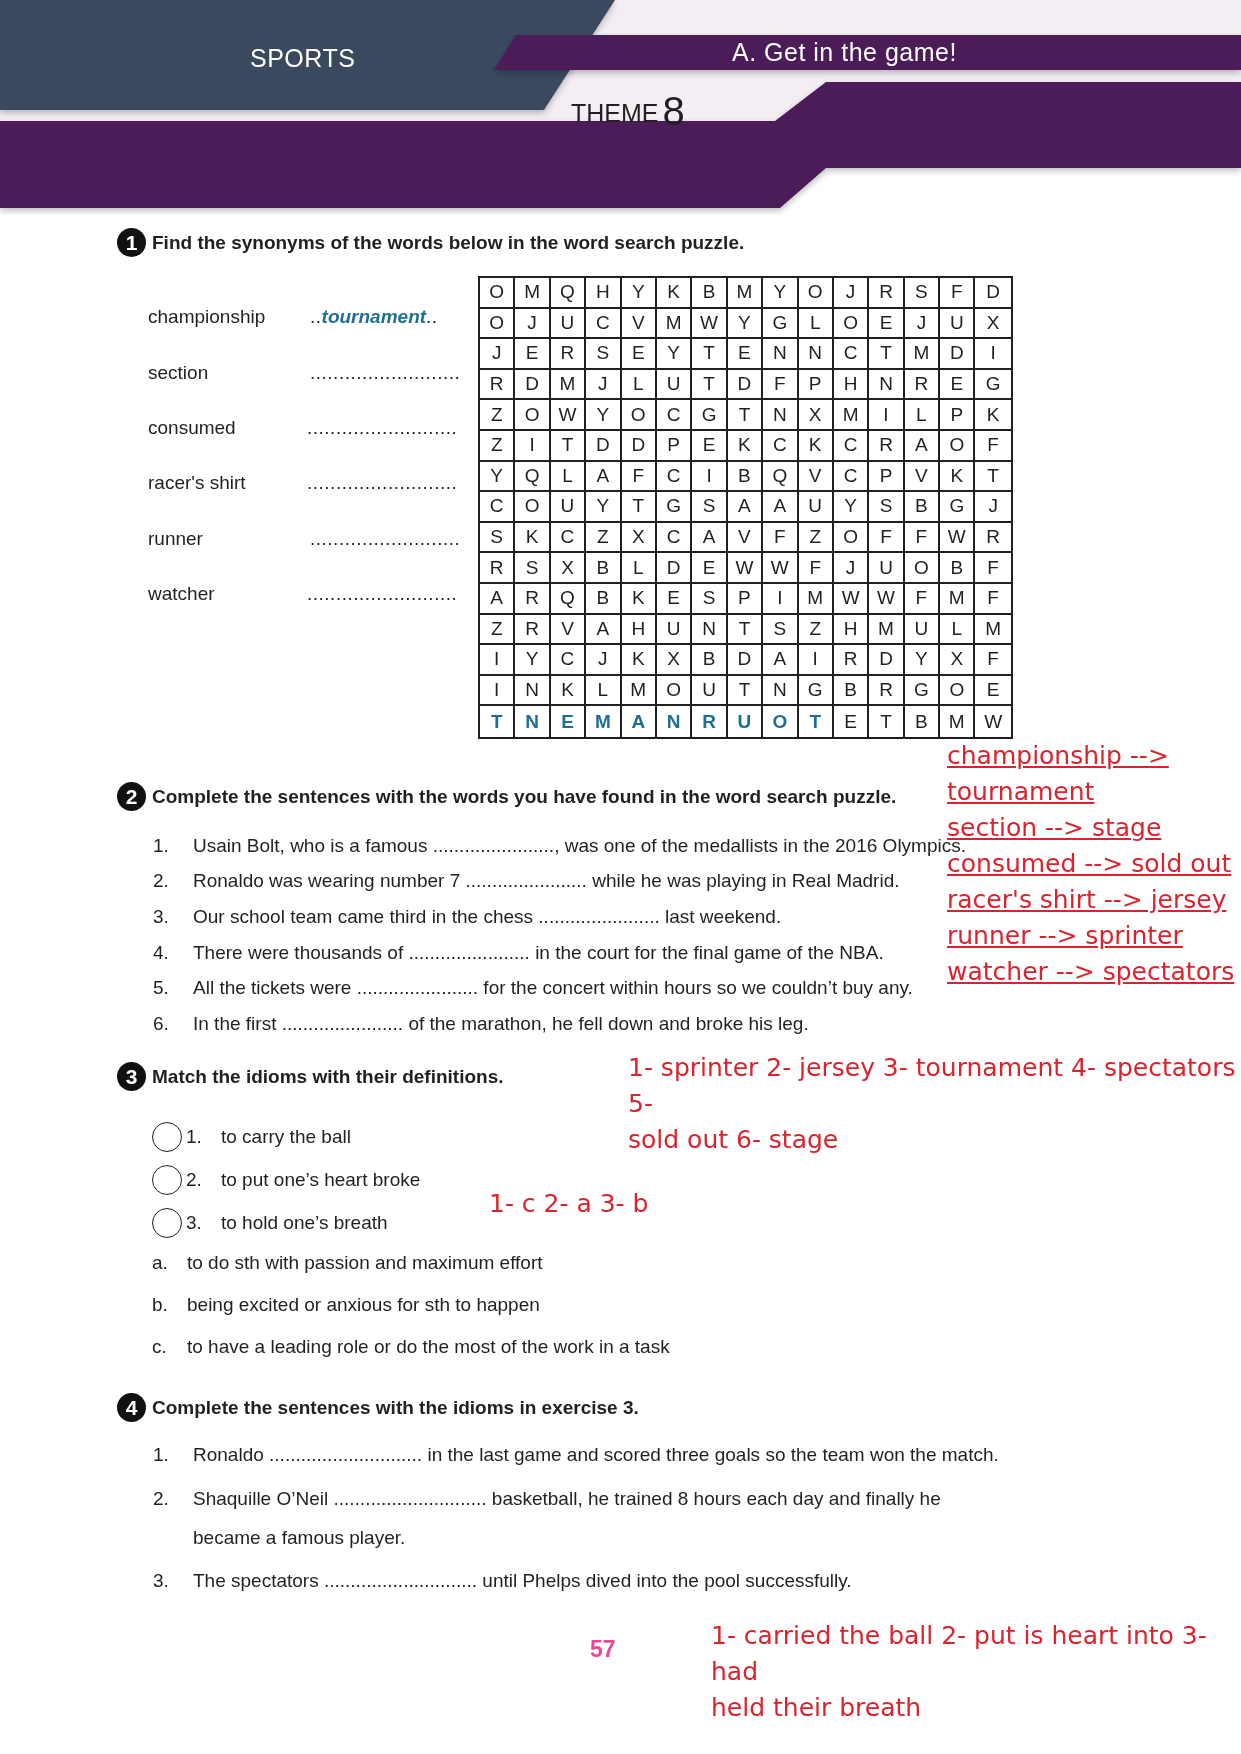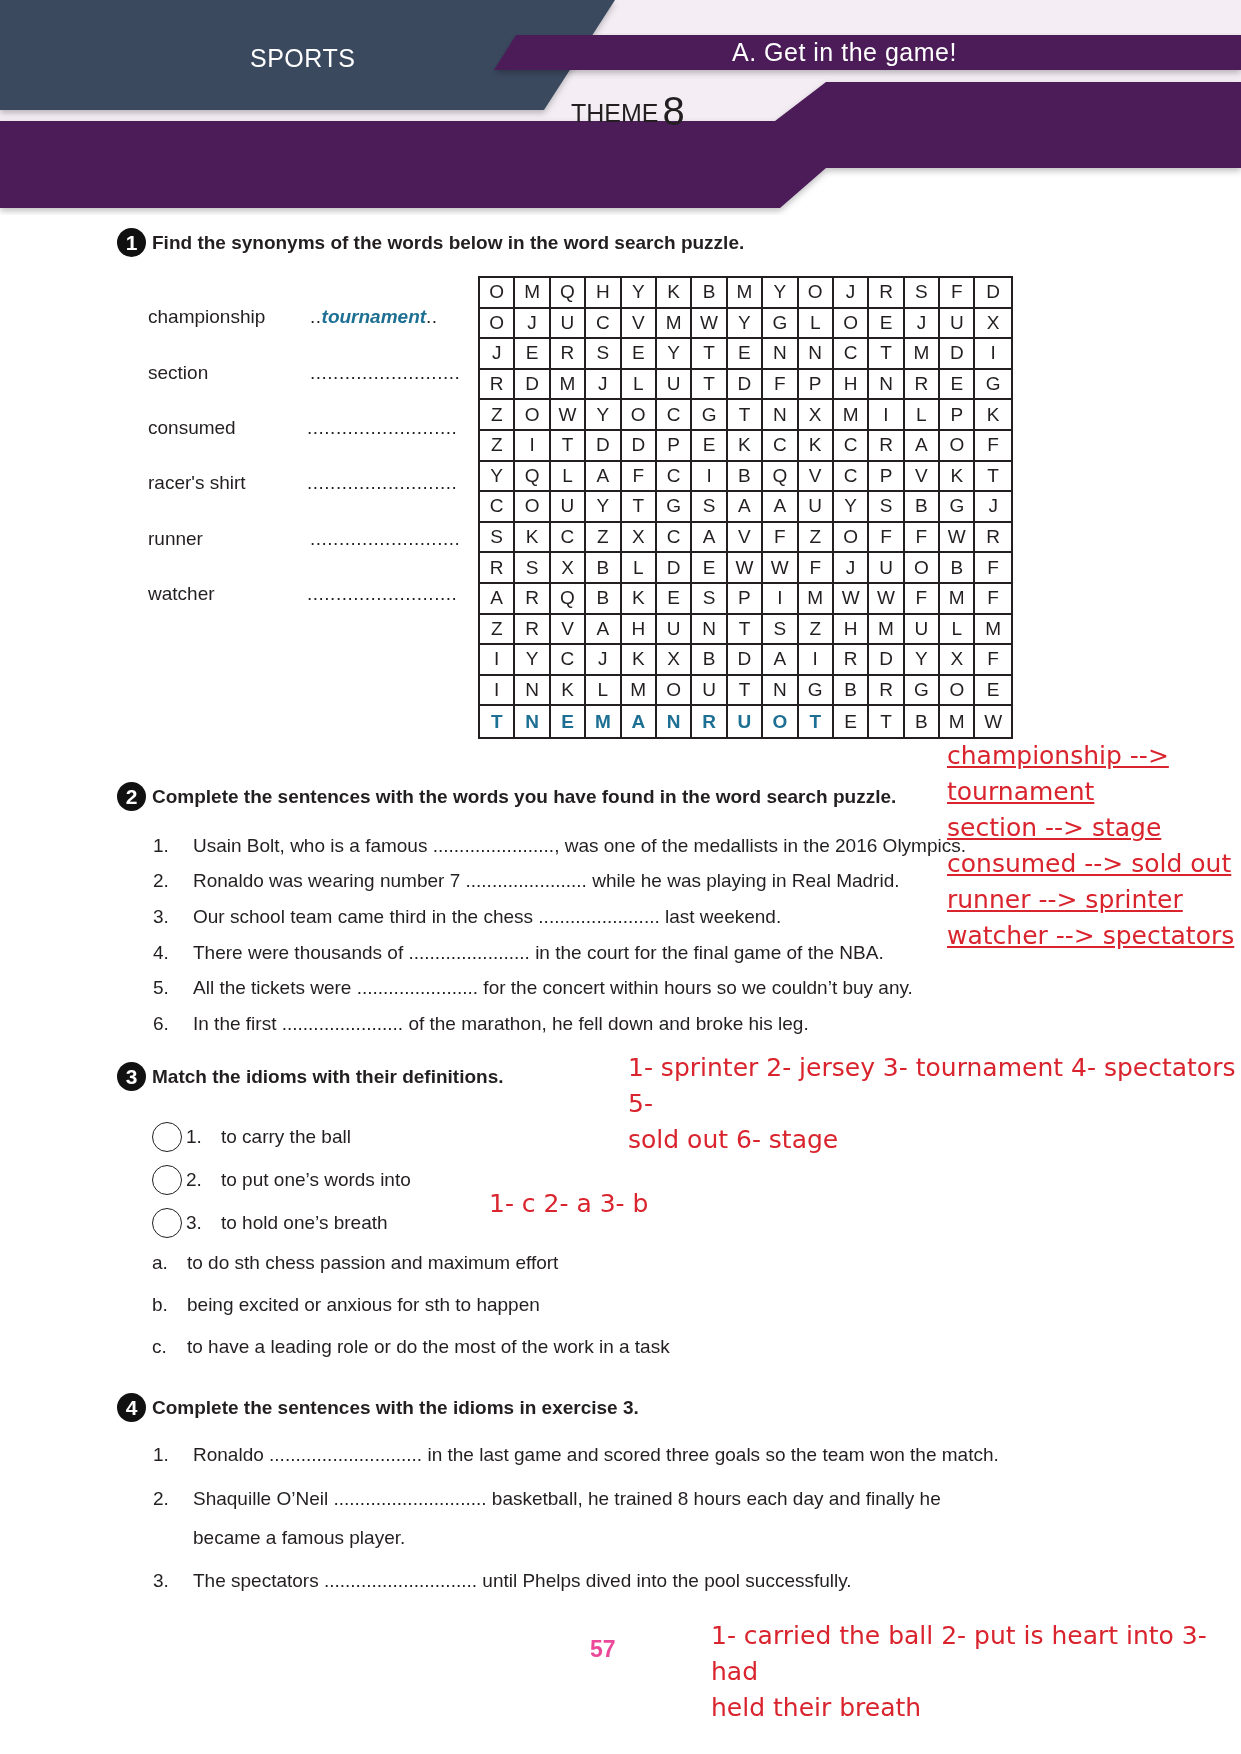--- a/index.html
+++ b/index.html
@@ -325,20 +325,21 @@
     <div class="cell lastrow">B</div>
     <div class="cell lastrow">M</div>
     <div class="cell lastcol lastrow">W</div>
   </div>
 
 <div class="note" style="left:947px; top:738px;text-decoration:underline;">
   <div>championship --&gt;</div>
   <div>tournament</div>
   <div>section --&gt; stage</div>
   <div>consumed --&gt; sold out</div>
+  <div>racer's shirt --&gt; jersey</div>
   <div>runner --&gt; sprinter</div>
   <div>watcher --&gt; spectators</div>
 </div>
 
 <div class="ex-head" style="top:782px;">
   <span class="ex-num">2</span>
   <span>Complete the sentences with the words you have found in the word search puzzle.</span>
 </div>
 
 <div class="sent" style="top:835px;"><span class="n">1.</span><span>Usain Bolt, who is a famous ......................., was one of the medallists in the 2016 Olympics.</span></div>
@@ -359,31 +360,31 @@
 </div>
 
 <div class="idiom" style="left:152px; top:1122px;">
   <span class="circle"></span>
   <span class="n">1.</span>
   <span>to carry the ball</span>
 </div>
 <div class="idiom" style="left:152px; top:1165px;">
   <span class="circle"></span>
   <span class="n">2.</span>
-  <span>to put one’s words into</span>
+  <span>to put one’s heart broke</span>
 </div>
 <div class="idiom" style="left:152px; top:1208px;">
   <span class="circle"></span>
   <span class="n">3.</span>
   <span>to hold one’s breath</span>
 </div>
 
 <div class="note" style="left:489px; top:1186px;">1- c 2- a 3- b</div>
 
-<div class="defn" style="left:152px; top:1252px;"><span class="n">a.</span><span>to do sth chess passion and maximum effort</span></div>
+<div class="defn" style="left:152px; top:1252px;"><span class="n">a.</span><span>to do sth with passion and maximum effort</span></div>
 <div class="defn" style="left:152px; top:1294px;"><span class="n">b.</span><span>being excited or anxious for sth to happen</span></div>
 <div class="defn" style="left:152px; top:1336px;"><span class="n">c.</span><span>to have a leading role or do the most of the work in a task</span></div>
 
 <div class="ex-head" style="top:1393px;">
   <span class="ex-num">4</span>
   <span>Complete the sentences with the idioms in exercise 3.</span>
 </div>
 
 <div class="sent" style="top:1444px;"><span class="n">1.</span><span>Ronaldo ............................. in the last game and scored three goals so the team won the match.</span></div>
 <div class="sent" style="top:1488px;"><span class="n">2.</span><span>Shaquille O’Neil ............................. basketball, he trained 8 hours each day and finally he</span></div>

